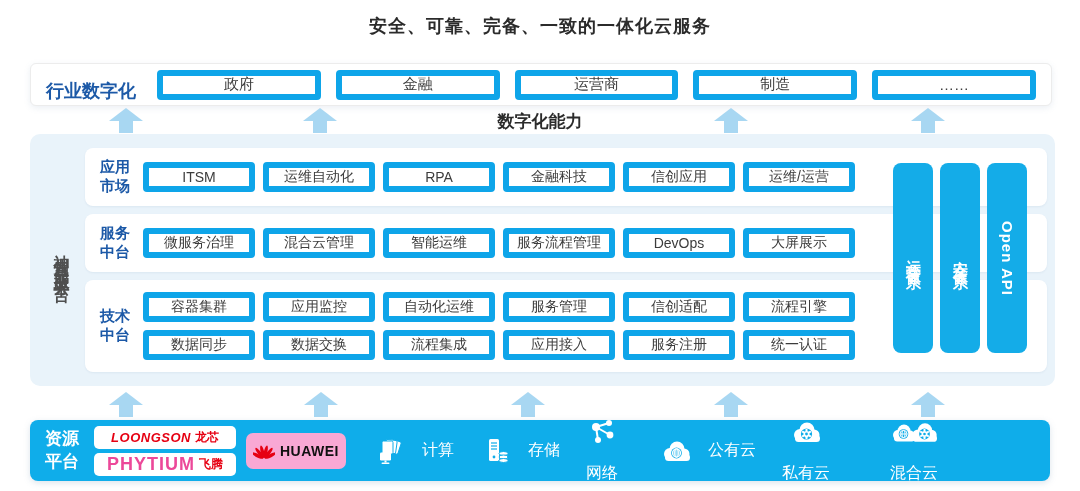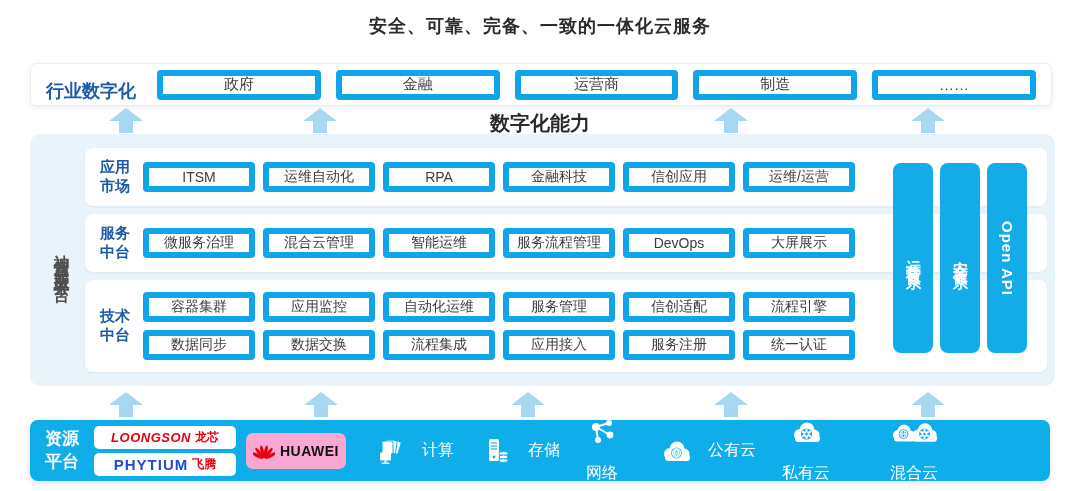--- a/index.html
+++ b/index.html
@@ -24,21 +24,21 @@
 
   
   .arrow { position:absolute; width:34px; height:25px; }
   .arrow::before { content:""; position:absolute; left:0; top:0; width:0; height:0;
     border-left:17px solid transparent; border-right:17px solid transparent;
     border-bottom:13px solid #a8d7f2; }
   .arrow::after { content:""; position:absolute; left:10px; top:13px; width:14px; height:12px;
     background:#a8d7f2; }
 
   .capability-label { position:absolute; top:110px; left:0; width:1080px; text-align:center;
-    font-size:20px; font-weight:bold; color:#2b2b2b; }
+    font-size:17px; font-weight:bold; color:#2b2b2b; }
 
   
   .platform-panel { position:absolute; left:30px; top:134px; width:1025px; height:252px;
     background:#e9f3fa; border-radius:10px; }
   .platform-name { position:absolute; left:16px; top:0; height:100%; width:30px;
     display:flex; align-items:center; justify-content:center;
     writing-mode:vertical-rl; text-orientation:upright;
     font-size:16px; font-weight:600; color:#4f4f4f; letter-spacing:4px; }
   .cards { position:absolute; left:55px; top:14px; width:962px; }
   .card { background:#fff; border-radius:8px; box-shadow:0 1px 2px rgba(120,150,180,.12);
@@ -62,21 +62,21 @@
   .resource-bar { position:absolute; left:30px; top:420px; width:1020px; height:61px;
     background:#0fadea; border-radius:8px; display:flex; align-items:center; padding:0 15px;
     box-shadow:0 2px 6px rgba(120,150,180,.25); }
   .resource-label { width:36px; font-size:17px; font-weight:bold; color:#fff;
     line-height:1.3; margin-right:13px; }
   .vendor-col { display:flex; flex-direction:column; gap:4px; width:142px; }
   .vendor-pill { height:23px; background:#fff; border-radius:5px;
     display:flex; align-items:center; justify-content:center; gap:4px; }
   .loongson-name { color:#e60012; font-weight:800; font-style:italic; font-size:13px; letter-spacing:.5px; }
   .loongson-cn { color:#e60012; font-weight:800; font-size:12px; }
-  .phytium-name { color:#1d4ed8; font-weight:bold; font-size:15px; letter-spacing:1px; }
+  .phytium-name { color:#ec4899; font-weight:bold; font-size:18px; letter-spacing:1px; }
   .phytium-cn { color:#e60012; font-weight:bold; font-size:12px; }
   .huawei-pill { margin-left:10px; width:100px; height:36px; background:#f9a8d4; border-radius:7px;
     display:flex; align-items:center; justify-content:center; gap:5px; }
   .huawei-name { color:#111; font-weight:800; font-size:14px; letter-spacing:.5px; }
   .res-item { display:flex; align-items:center; gap:16px; }
   .res-item .lbl { color:#fff; font-size:16px; white-space:nowrap; }
   .ml30{margin-left:30px;} .ml28{margin-left:28px;} .ml26{margin-left:26px;flex-direction:column;}
   .ml42{margin-left:42px;} .ml60{margin-left:60px;flex-direction:column;}
 </style>
 </head>

